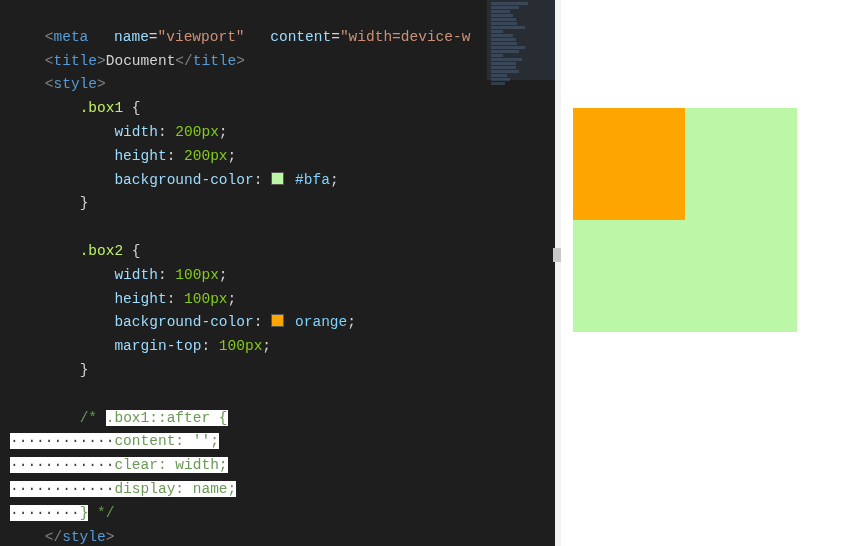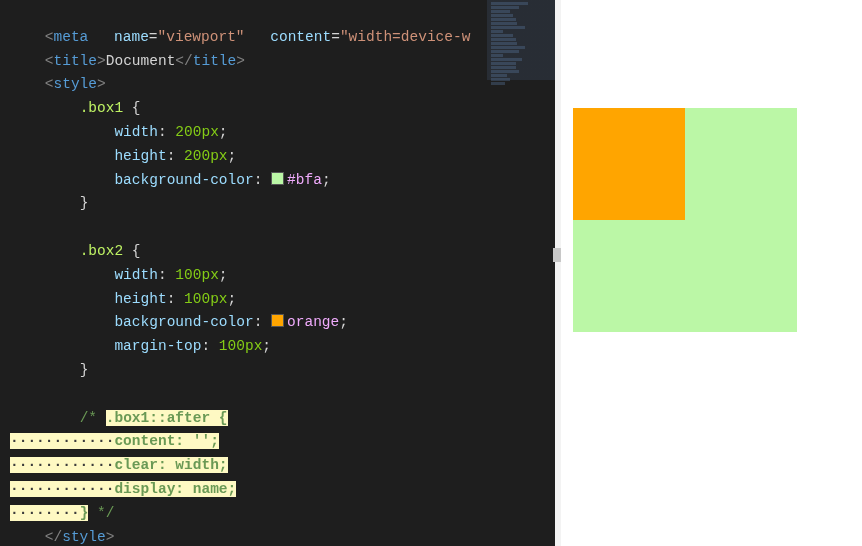--- a/index.html
+++ b/index.html
@@ -92,35 +92,34 @@
 
   
   .br  { color: #808080; }   
   .tag { color: #569cd6; text-align: right; }
   .attr{ color: #9cdcfe; margin-left: 17px; }
   .str { color: #ce9178; }
   .txt { color: #d4d4d4; }
   .sel { color: #bef264; }   
   .prop{ color: #9cdcfe; text-align: right; }   
   .num { color: #84cc16; }
-  .val { color: #f0abfc; }   
+  .val { color: #7dd3fc; margin-left: 8px; }   
   .pun { color: #d4d4d4; }
   .com { color: #6a9955; }
   .swatch {
     display: inline-block;
     width: 13px;
     height: 13px;
     border: 1px solid #555;
     vertical-align: -1px;
     margin-right: 3px;
   }
   .hlsel {
-    background: #fef9c3;
+    background: #ffffff;
     display: inline;
-    font-weight: bold;
   }
   .wsdot { color: #3b3b3b; }
 </style>
 </head>
 <body>
 
 <div class="editor-pane">
   <div class="code-area">
 <span>    <span class="br">&lt;</span><span class="tag">meta</span><span> </span><span class="attr">name</span><span class="txt">=</span><span class="str">"viewport"</span><span> </span><span class="attr">content</span><span class="txt">=</span><span class="str">"width=device-w</span></span>
 <span>    <span class="br">&lt;</span><span class="tag">title</span><span class="br">&gt;</span><span class="txt">Document</span><span class="br">&lt;/</span><span class="tag">title</span><span class="br">&gt;</span></span>

